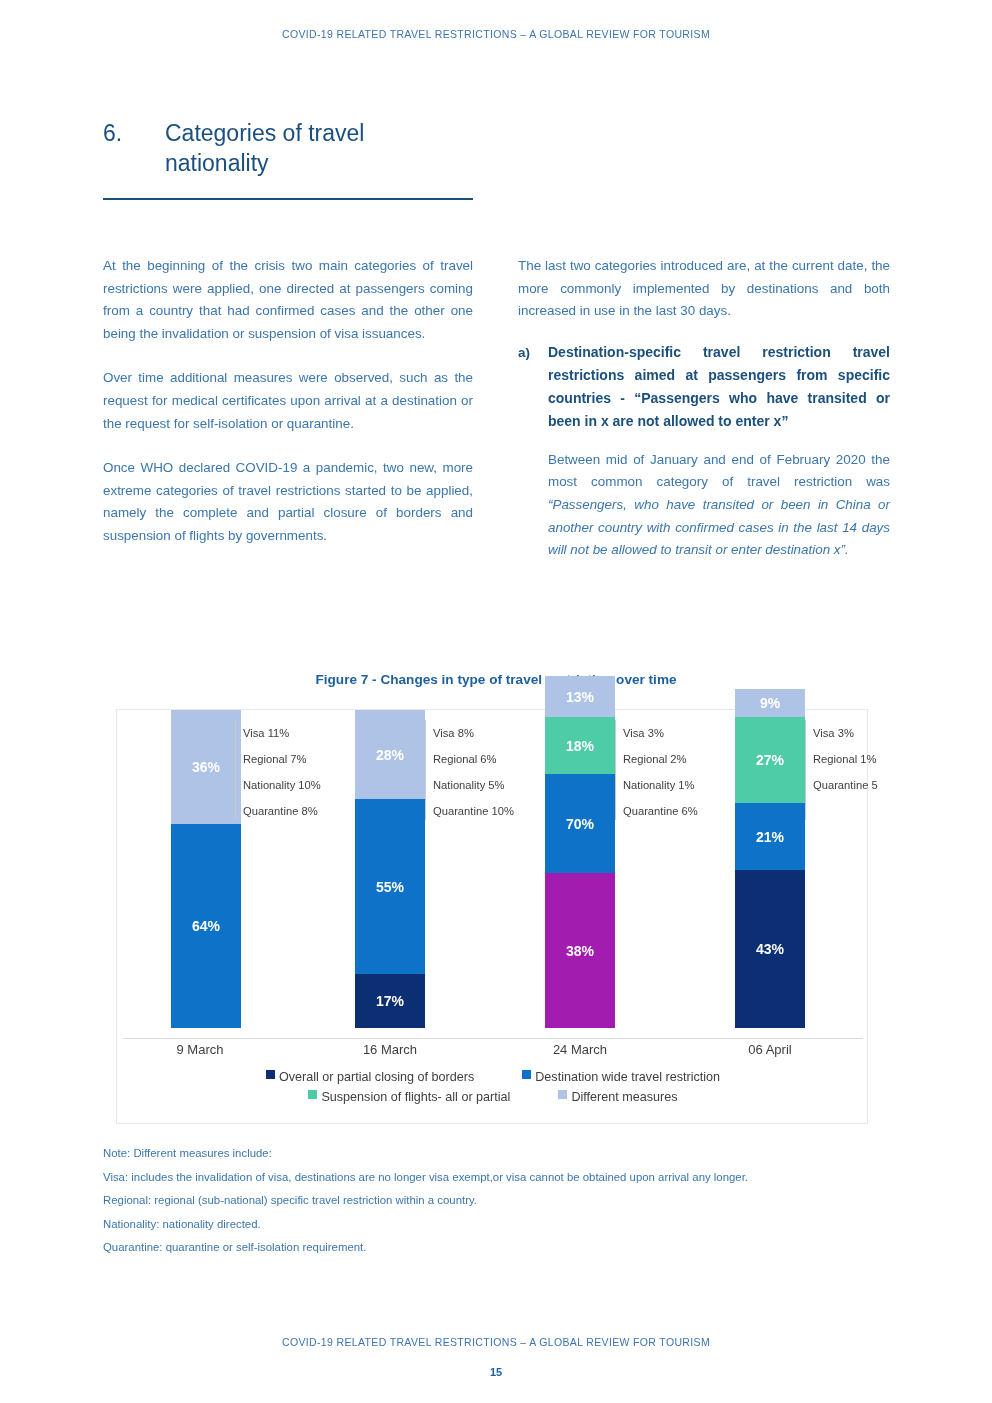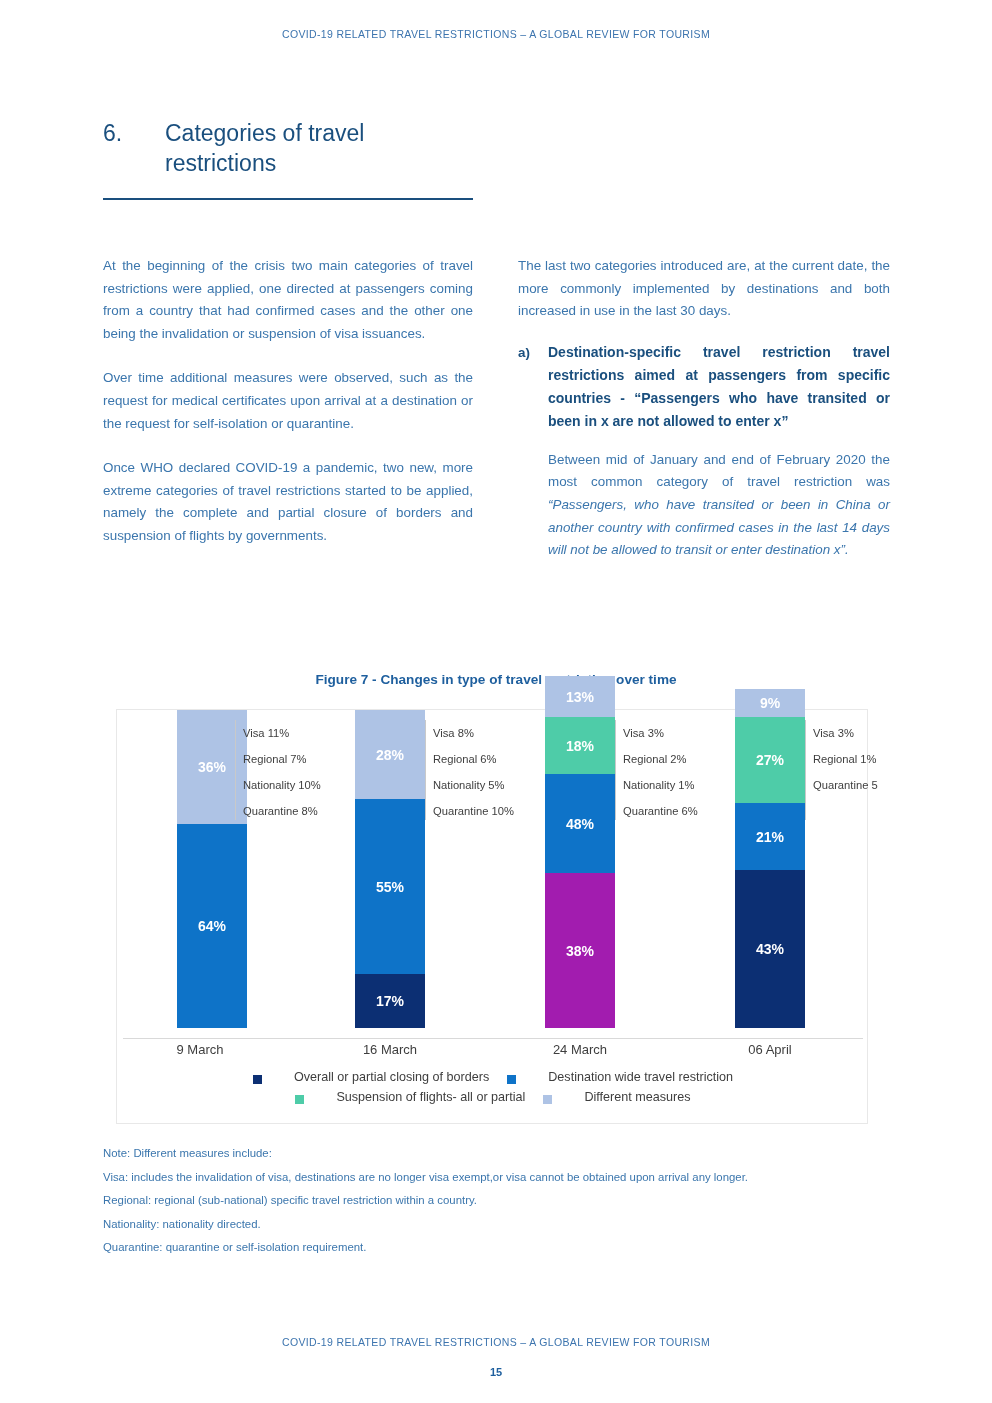--- a/index.html
+++ b/index.html
@@ -229,23 +229,22 @@
     width: 752px;
   }
   .legend-row {
     display: flex;
     justify-content: center;
     align-items: center;
     margin-bottom: 6px;
   }
   .legend-item {
     display: flex;
-    align-items: flex-end;
-    margin: 0 9px;
-    gap: 28px;
+    align-items: flex-start;
+    margin: 0 24px;
   }
   .swatch {
     width: 9px;
     height: 9px;
     margin-right: 4px;
     flex: 0 0 9px;
   }
   .legend-label {
     font-size: 12.6px;
     color: #3E3E3E;
@@ -269,21 +268,21 @@
 </head>
 <body>
 
 <div class="page">
 
   <div class="run-head">COVID-19 RELATED TRAVEL RESTRICTIONS – A GLOBAL REVIEW FOR TOURISM</div>
 
   <div class="sec-head">
     <div class="wrap">
       <div class="sec-num">6.</div>
-      <div class="sec-title">Categories of travel restrictions</div>
+      <div class="sec-title">Categories of travel nationality</div>
     </div>
   </div>
   <div class="sec-rule"></div>
 
   <div class="col col-left">
     <p>At the beginning of the crisis two main categories of travel restrictions were applied, one directed at passengers coming from a country that had confirmed cases and the other one being the invalidation or suspension of visa issuances.</p>
     <p>Over time additional measures were observed, such as the request for medical certificates upon arrival at a destination or the request for self-isolation or quarantine.</p>
     <p>Once WHO declared COVID-19 a pandemic, two new, more extreme categories of travel restrictions started to be applied, namely the complete and partial closure of borders and suspension of flights by governments.</p>
   </div>
 
@@ -294,21 +293,21 @@
       <div class="list-body">Destination-specific travel restriction travel restrictions aimed at passengers from specific countries - “Passengers who have transited or been in x are not allowed to enter x”</div>
     </div>
     <div class="sub-para"><span>Between mid of January and end of February 2020 the most common category of travel restriction was </span><i>“Passengers, who have transited or been in China or another country with confirmed cases in the last 14 days will not be allowed to transit or enter destination x”.</i></div>
   </div>
 
   <div class="fig-caption">Figure 7 - Changes in type of travel restriction over time</div>
 
   <div class="chart">
     <div class="plot" id="plot">
         <div class="group" style="left: 48px; width: 70px;">
-          <div class="bar" style="left: 12px;">
+          <div class="bar" style="left: 6px;">
             <div class="seg" style="background: rgb(174, 195, 229); height: 114.48px;">
               <span>36%</span>
             </div>
             <div class="seg" style="background: rgb(14, 115, 200); height: 203.52px;">
               <span>64%</span>
             </div>
           </div>
         </div>
         <div class="annot" style="left: 118px;">
           <div>Visa 11%</div>
@@ -337,21 +336,21 @@
         </div>
         <div class="group" style="left: 428px; width: 70px;">
           <div class="bar" style="left: 0px;">
             <div class="seg" style="background: rgb(174, 195, 229); height: 41.34px;">
               <span>13%</span>
             </div>
             <div class="seg" style="background: rgb(78, 204, 168); height: 57.24px;">
               <span>18%</span>
             </div>
             <div class="seg" style="background: rgb(14, 115, 200); height: 98.58px;">
-              <span>48%</span>
+              <span>70%</span>
             </div>
             <div class="seg" style="background: #a21caf; height: 155px;">
               <span>38%</span>
             </div>
           </div>
         </div>
         <div class="annot" style="left: 498px;">
           <div>Visa 3%</div>
           <div>Regional 2%</div>
           <div>Nationality 1%</div>

